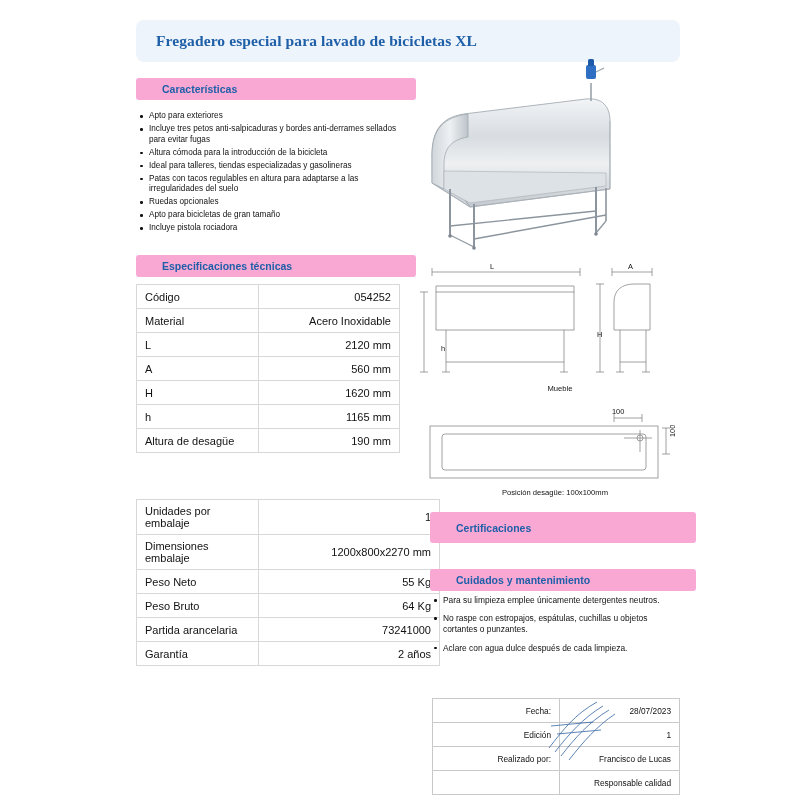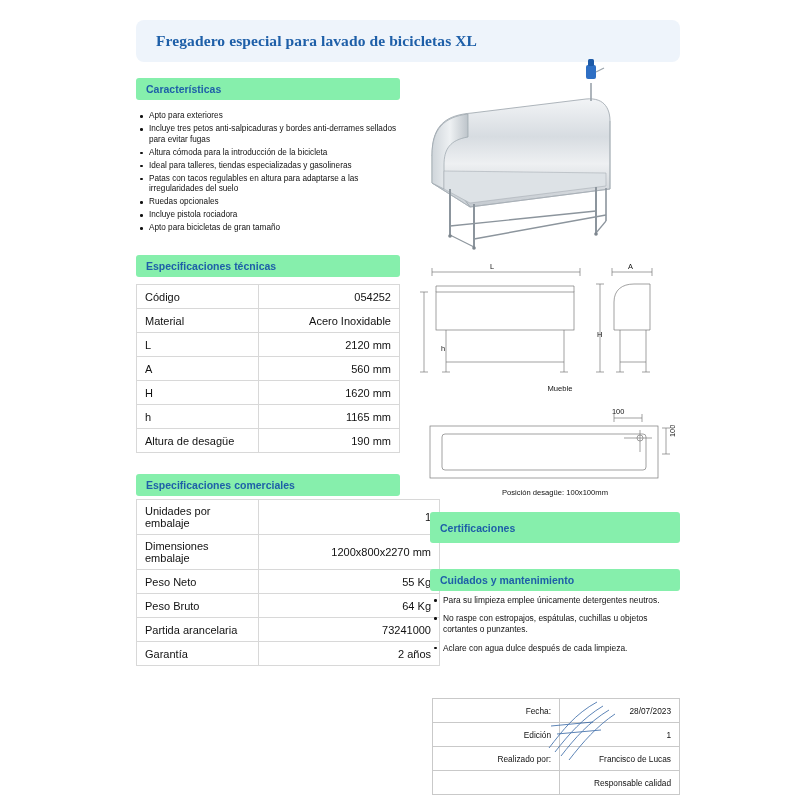--- a/index.html
+++ b/index.html
@@ -18,22 +18,22 @@
     position:absolute;left:136px;top:20px;width:544px;height:42px;
     background:#eef4fb;border-radius:8px;
     display:flex;align-items:center;
   }
   .title-bar .title-text{
     color:#1e5fa8;font-size:15.5px;font-weight:bold;padding-left:20px;letter-spacing:.1px;font-family:Liberation Serif, serif;
   }
 
   
   .sec-head{
-    position:absolute;background:#86efac;border-radius:3px;
-    display:flex;align-items:center;
+    position:absolute;background:#f9a8d4;border-radius:3px;
+    display:flex;align-items:center;padding-left:16px;
   }
   .sec-head span{
     color:#1e5fa8;font-size:10.5px;font-weight:bold;padding-left:10px;
   }
 
   
   .bullets{position:absolute;list-style:none;margin:0;padding:0;}
   .bullets li{
     position:relative;padding-left:11px;margin-bottom:2px;
     font-size:8.2px;line-height:1.33;color:#111;
@@ -91,22 +91,22 @@
     <span>Características</span>
   </div>
 
   <ul class="bullets" style="left:138px;top:111px;width:270px;">
     <li>Apto para exteriores</li>
     <li>Incluye tres petos anti-salpicaduras y bordes anti-derrames sellados para evitar fugas</li>
     <li>Altura cómoda para la introducción de la bicicleta</li>
     <li>Ideal para talleres, tiendas especializadas y gasolineras</li>
     <li>Patas con tacos regulables en altura para adaptarse a las irregularidades del suelo</li>
     <li>Ruedas opcionales</li>
+    <li>Apto para bicicletas de gran tamaño</li>
     <li>Incluye pistola rociadora</li>
-    <li>Apto para bicicletas de gran tamaño</li>
   </ul>
 
   <div class="sec-head" style="left:136px;top:255px;width:264px;height:22px;">
     <span>Especificaciones técnicas</span>
   </div>
 
   <table class="spec" style="left:136px;top:284px;width:264px;">
     <tbody>
         <tr>
       <td class="k">Código</td>
@@ -132,23 +132,20 @@
       <td class="k">h</td>
       <td class="v">1165 mm</td>
     </tr>
     <tr>
       <td class="k">Altura de desagüe</td>
       <td class="v">190 mm</td>
     </tr>
   </tbody>
     </table>
 
-  <div class="sec-head" style="left:136px;top:474px;width:264px;height:22px;">
-    <span>Especificaciones comerciales</span>
-  </div>
 
   <table class="spec" style="left:136px;top:499px;width:304px;">
     <tbody>
         <tr>
       <td class="k" style="height:20px;">Unidades por embalaje</td>
       <td class="v">1</td>
     </tr>
     <tr>
       <td class="k" style="height:20px;">Dimensiones embalaje</td>
       <td class="v">1200x800x2270 mm</td>

